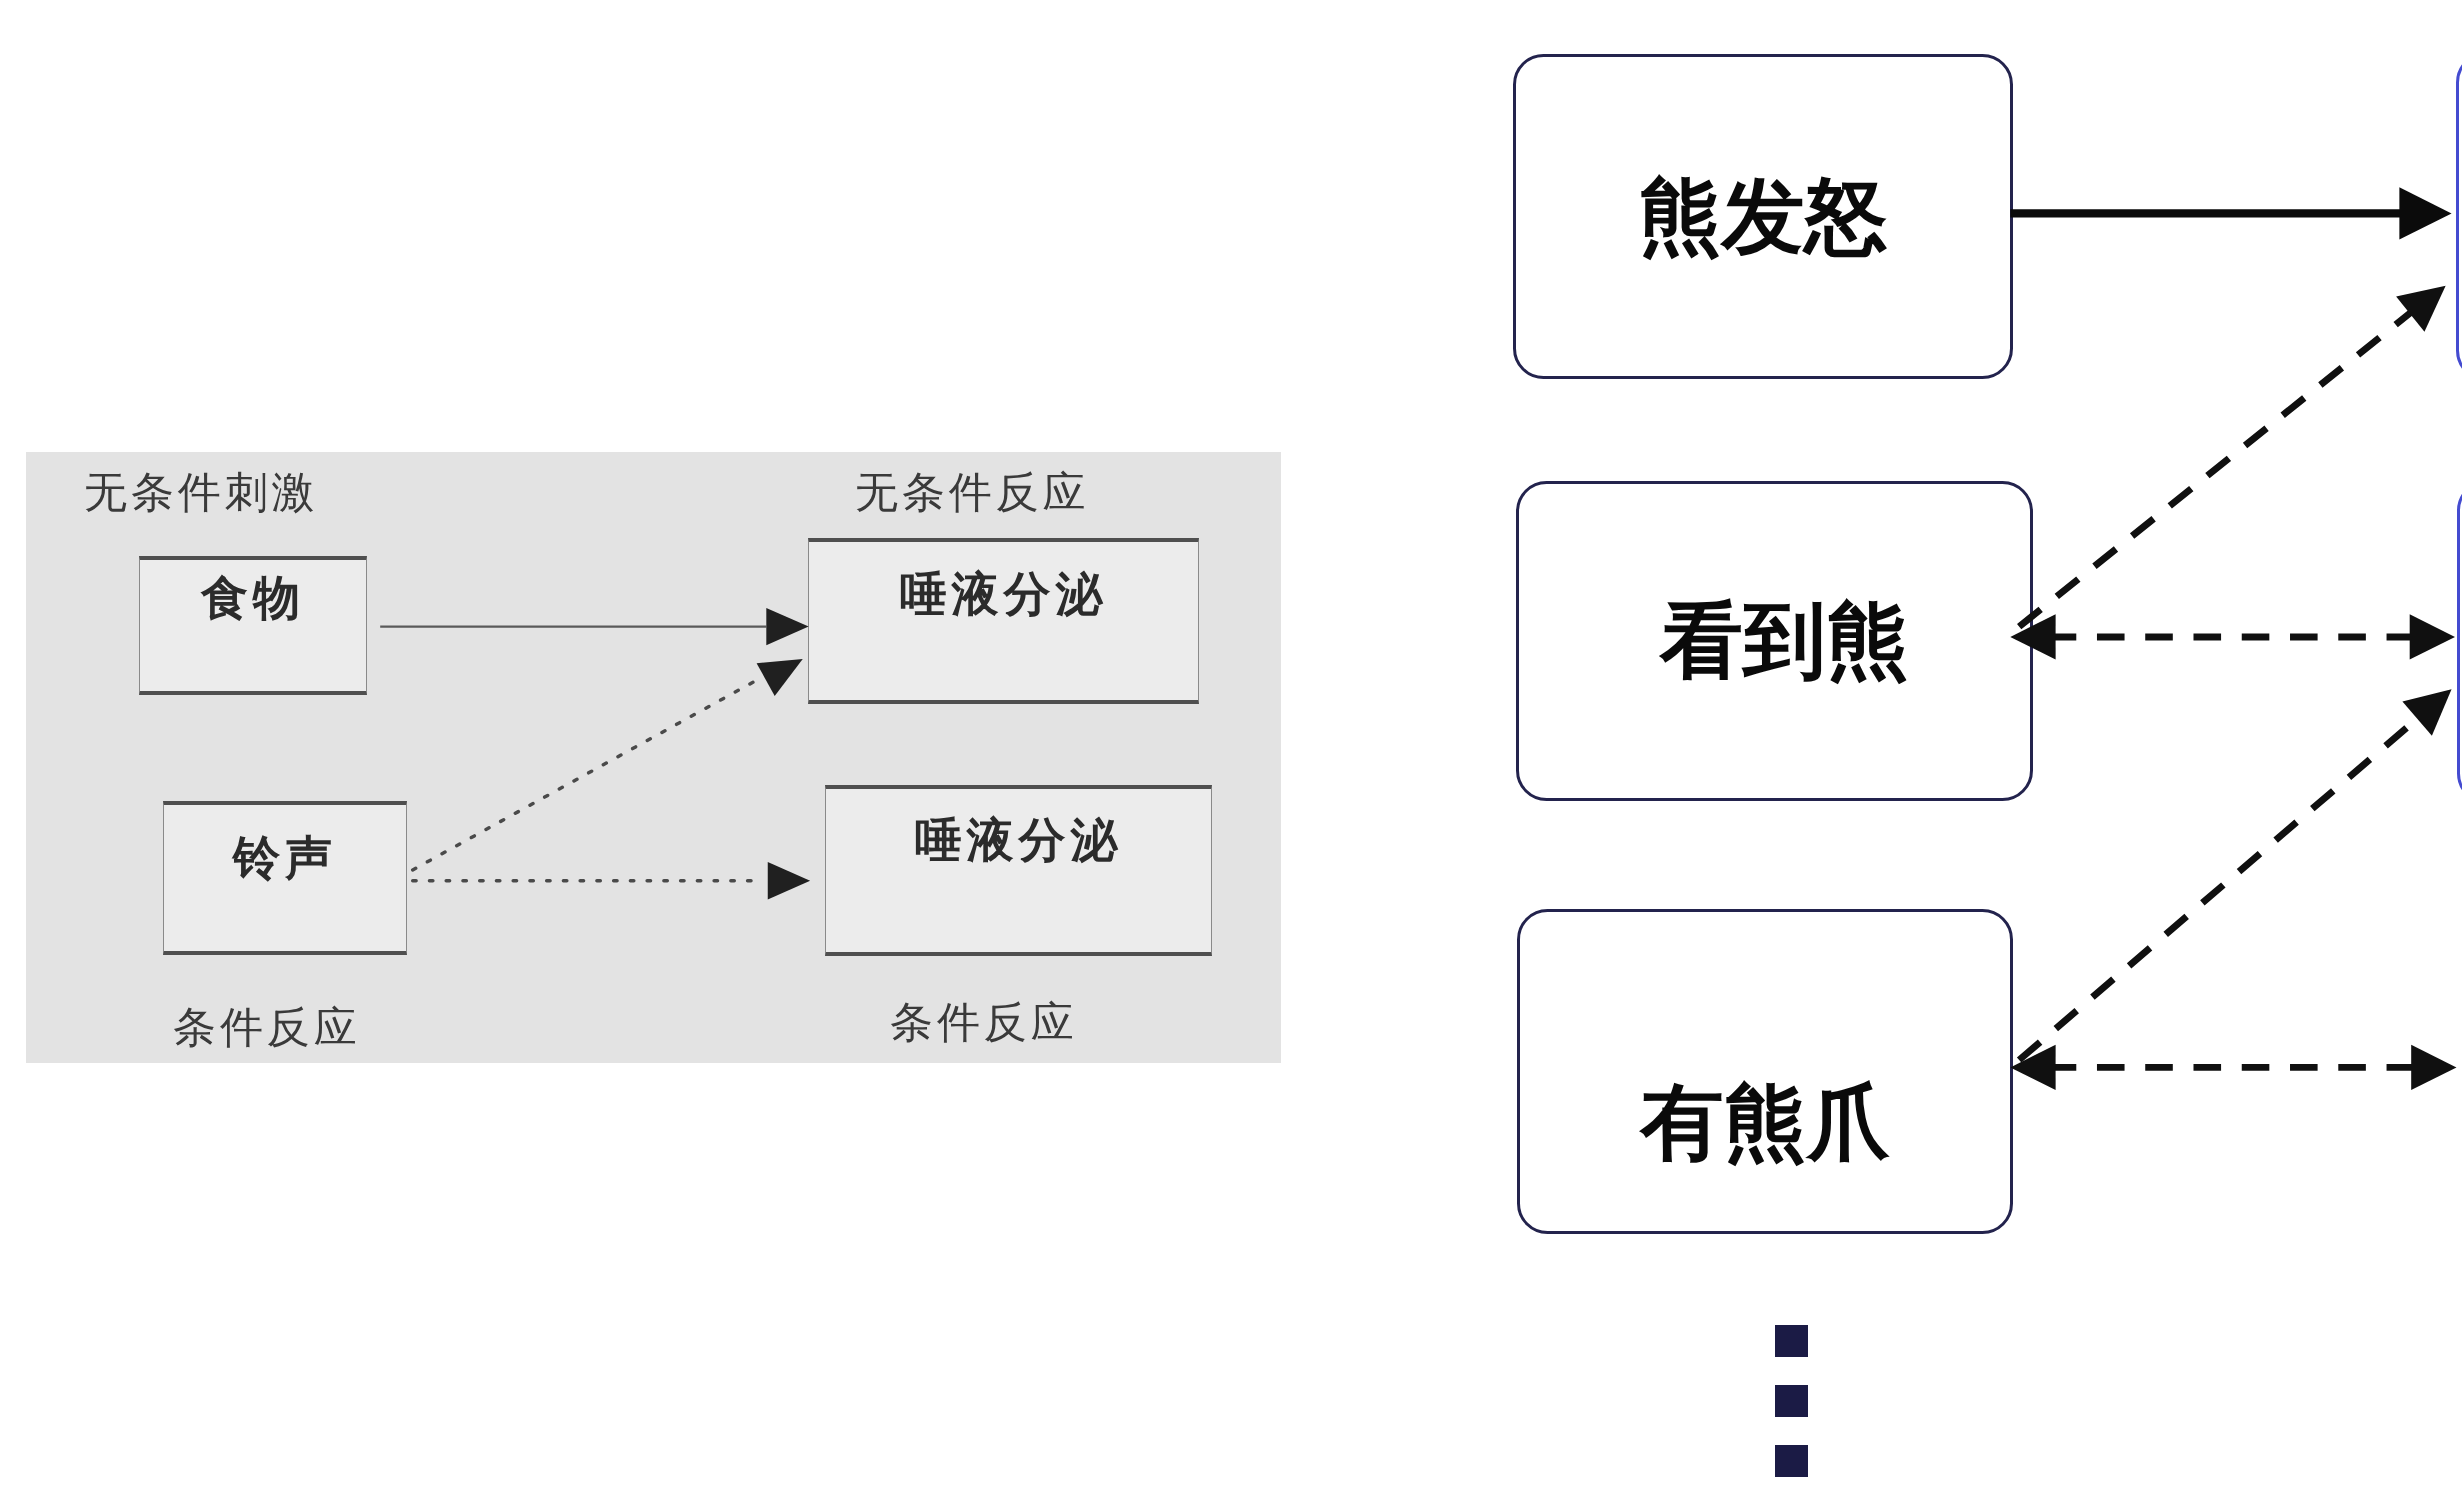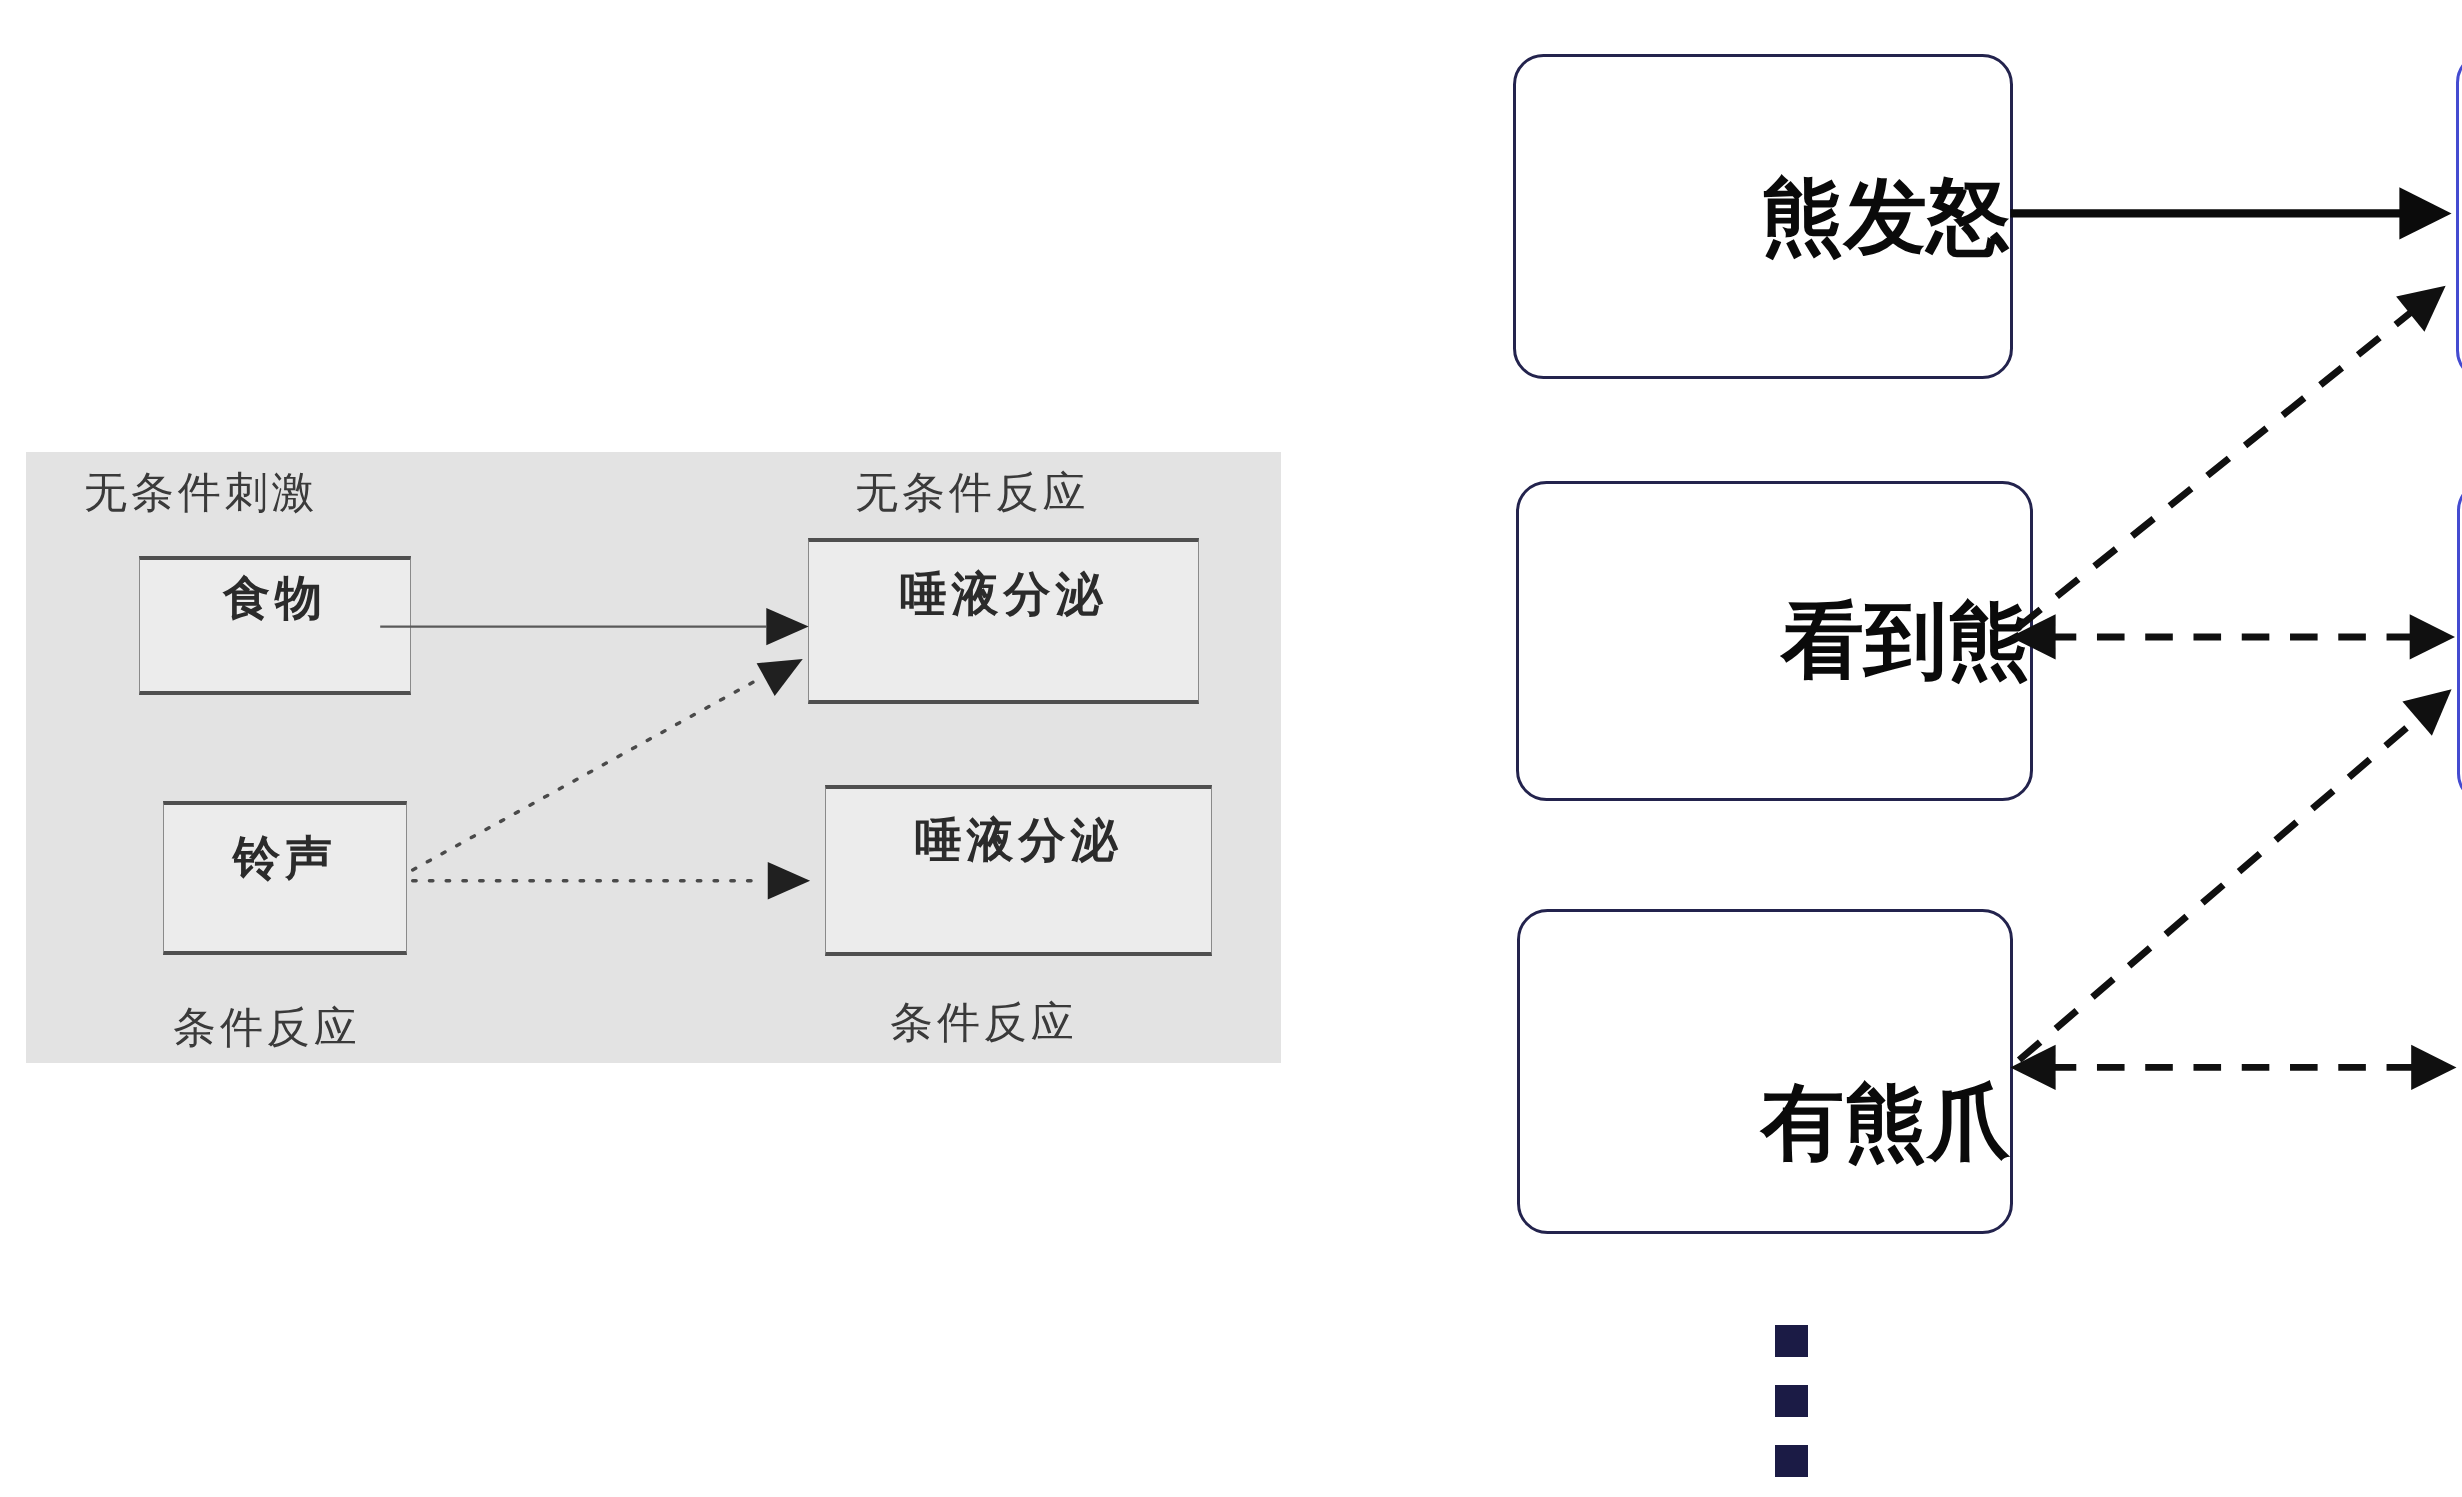--- a/index.html
+++ b/index.html
@@ -20,28 +20,28 @@
   .lbl-ucr{left:855px;top:464px;}
   .lbl-cs{left:173px;top:999px;}
   .lbl-cr{left:890px;top:994px;}
   .gbox{
     position:absolute;background:#ececec;
     border-left:1.5px solid #8a8a8a;border-right:1.5px solid #8a8a8a;
     border-top:4.4px solid #4f4f4f;border-bottom:4.4px solid #4f4f4f;
     display:flex;justify-content:center;align-items:flex-start;
     font-size:47px;font-weight:700;color:#2b2b2b;letter-spacing:4.9px;
   }
-  .box-food{left:139px;top:556px;width:272px;height:139px;padding-top:6.9px;box-sizing:border-box;}
+  .box-food{left:139px;top:556px;width:228px;height:139px;padding-top:6.9px;box-sizing:border-box;}
   .box-saliva1{left:808px;top:538px;width:391px;height:166px;padding-top:20.7px;box-sizing:border-box;}
   .box-bell{left:163px;top:801px;width:244px;height:154px;padding-top:22px;box-sizing:border-box;}
   .box-saliva2{left:825px;top:785px;width:387px;height:171px;padding-top:19.7px;box-sizing:border-box;}
   
   .node{
     position:absolute;background:#ffffff;border-radius:30.5px;
-    display:flex;justify-content:flex-end;align-items:center;text-align:center;
+    display:flex;justify-content:center;align-items:center;text-align:center;
     color:#0a0a0a;
   }
   .node.state{border:3.4px solid var(--state_border,#23234d);font-size:83px;font-weight:600;line-height:1.22;}
   .node.value{border:3.4px solid var(--value_border,#444bd0);}
   .n-bear{left:1513px;top:54px;width:494px;height:319px;}
   .n-reward{left:2456px;top:52px;width:498px;height:323px;
     font-family:"DejaVu Serif","Liberation Serif",serif;font-size:90px;font-weight:700;}
   .n-seebear{left:1516px;top:481px;width:491px;height:314px;padding-left:20px;}
   .n-vnext{left:2457px;top:480px;width:492px;height:318px;}
   .n-claw{left:1517px;top:909px;width:490px;height:319px;}

